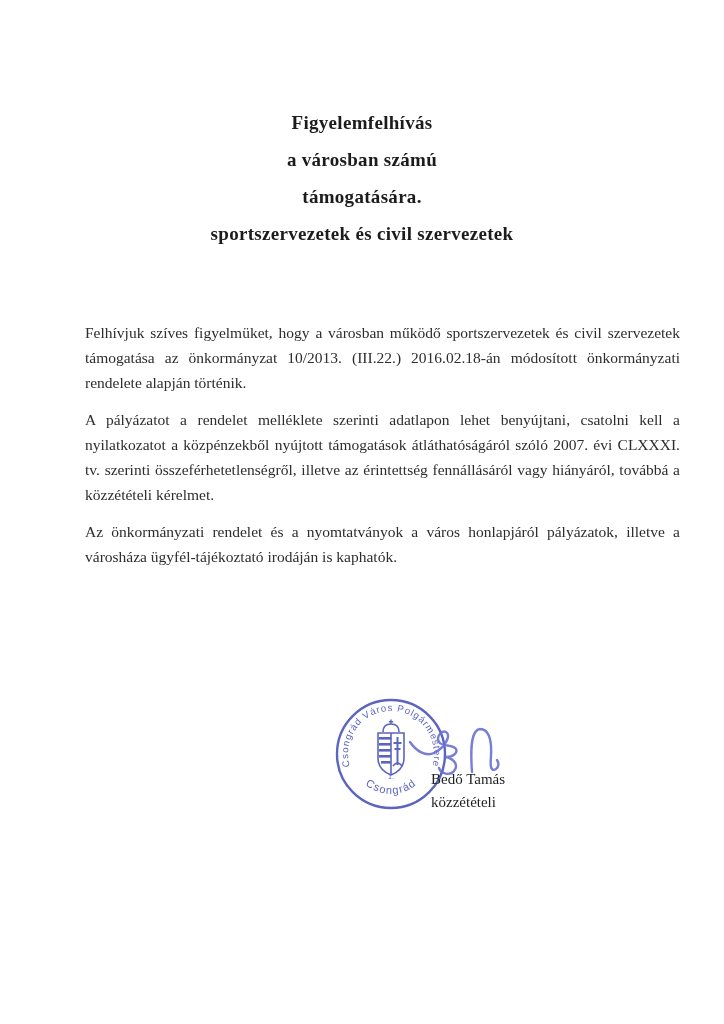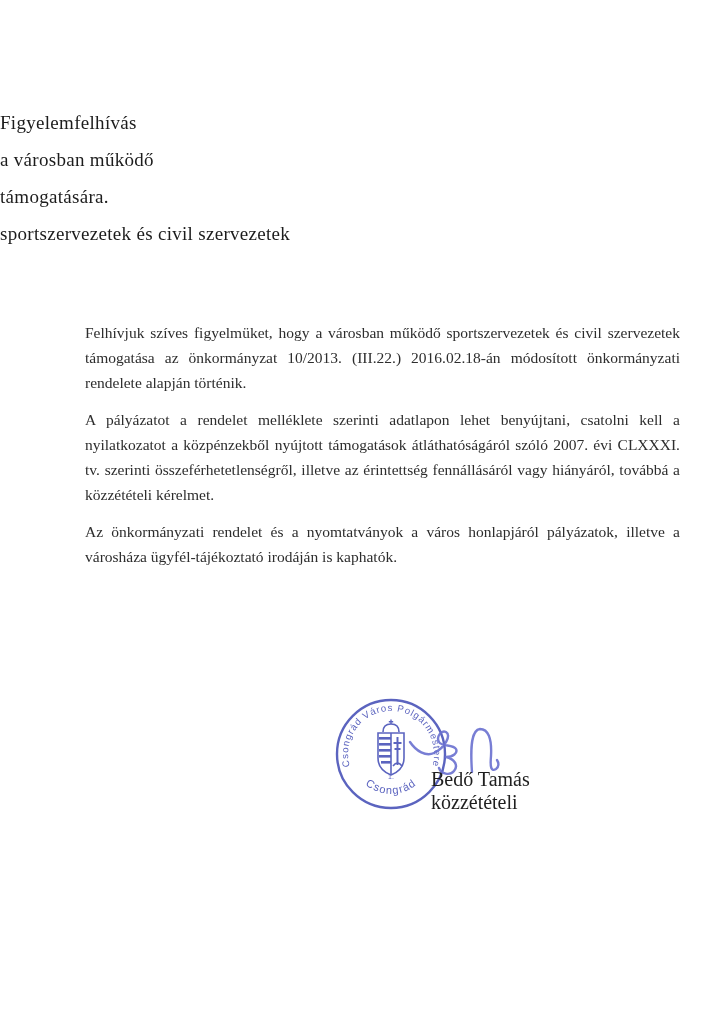--- a/index.html
+++ b/index.html
@@ -7,52 +7,53 @@
     position: relative;
     width: 724px;
     height: 1024px;
     background: #ffffff;
     font-family: "Liberation Serif", serif;
     color: #2d2d2d;
     overflow: hidden;
   }
   .title {
     margin-top: 104px;
-    font-weight: normal;
+    text-align: center;
+    font-weight: bold;
     font-size: 19px;
     line-height: 37px;
     color: #1c1c1c;
     letter-spacing: 0.3px;
   }
   .body-text {
     margin: 68px 44px 0 85px;
     font-size: 15.5px;
     line-height: 25px;
     text-align: justify;
   }
   .body-text p { margin: 0 0 12px 0; }
   .u { text-decoration: underline; }
   b  { color: #222222; }
   .sig-area { position: absolute; left: 0; top: 0; width: 724px; height: 1024px; pointer-events: none; }
   .stamp-svg      { position: absolute; left: 333px; top: 696px; opacity: 0.92; }
   .signature-svg  { position: absolute; left: 408px; top: 722px; opacity: 0.9; }
   .sig-name {
     position: absolute; left: 431px; top: 768px;
-    font-size: 20px; line-height: 23px; color: #1f1f1f;
+    font-size: 15px; line-height: 23px; color: #1f1f1f;
   }
   .stamp-text { font-family: "Liberation Sans", sans-serif; fill: #4e57ba; }
 </style>
 </head>
 <body>
 
 <div class="page">
 
   <header class="title">
     <div>Figyelemfelhívás</div>
-    <div>a városban működő</div>
+    <div>a városban számú</div>
     <div>támogatására.</div>
     <div>sportszervezetek és civil szervezetek</div>
   </header>
 
   <main class="body-text">
     <p>Felhívjuk szíves figyelmüket, hogy a városban működő sportszervezetek és civil szervezetek támogatása az önkormányzat 10/2013. (III.22.) 2016.02.18-án módosított önkormányzati rendelete alapján történik.</p>
     <p>A pályázatot a rendelet melléklete szerinti adatlapon lehet benyújtani, csatolni kell a nyilatkozatot a közpénzekből nyújtott támogatások átláthatóságáról szóló 2007. évi CLXXXI. tv. szerinti összeférhetetlenségről, illetve az érintettség fennállásáról vagy hiányáról, továbbá a közzétételi kérelmet.</p>
     <p>Az önkormányzati rendelet és a nyomtatványok a város honlapjáról pályázatok, illetve a városháza ügyfél-tájékoztató irodáján is kaphatók.</p>
   </main>
 

